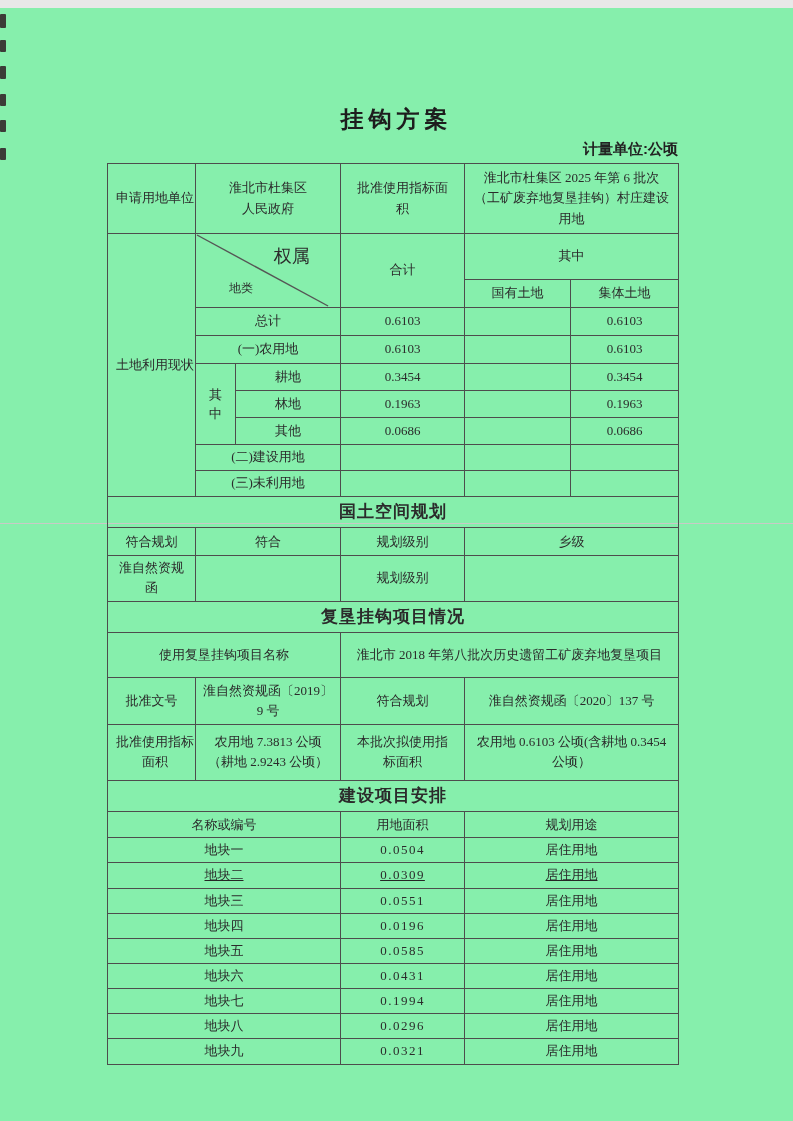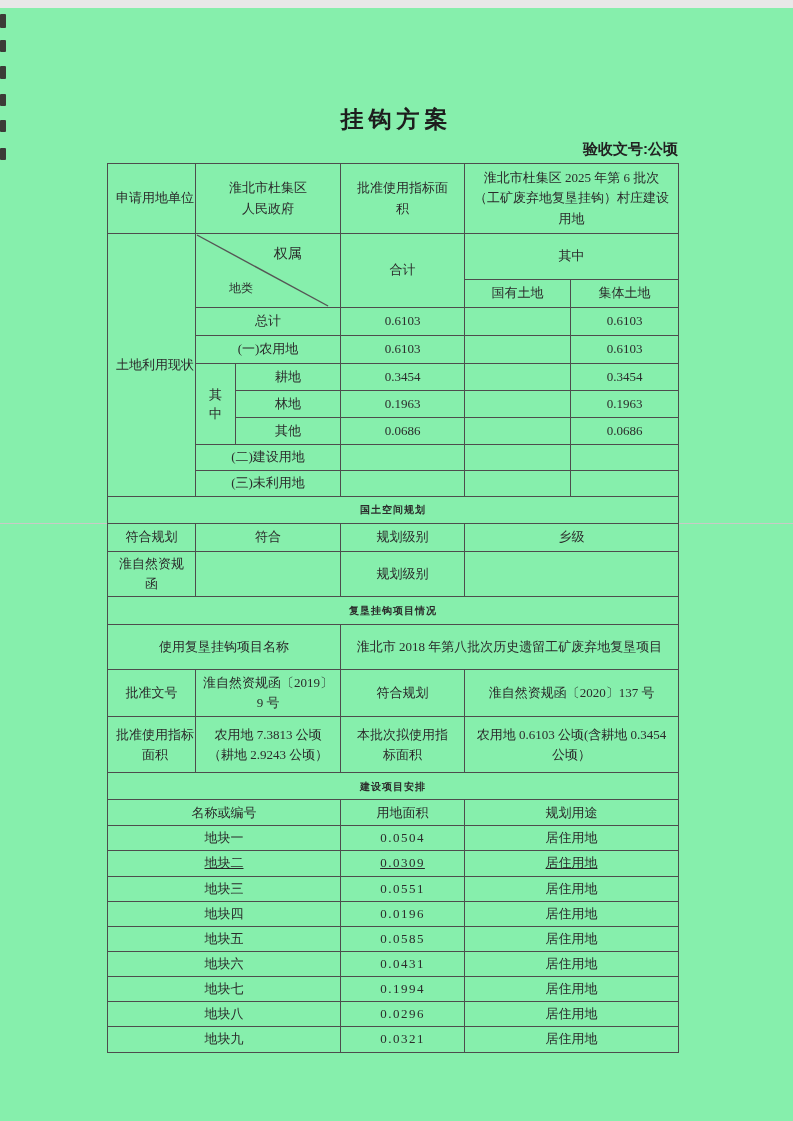--- a/index.html
+++ b/index.html
@@ -34,48 +34,48 @@
   }
   table.main td{
     border:1px solid #4d4d4d;
     text-align:center;
     vertical-align:middle;
     padding:2px 6px;
     line-height:1.55;
     color:#2b2b2b;
     overflow:hidden;
   }
-  td.sec-hdr{font-weight:bold;font-size:10px;letter-spacing:1px;}
+  td.sec-hdr{font-weight:bold;font-size:17px;letter-spacing:1px;}
   .wrap-narrow{width:82px;margin:0 auto;}
   .wrap-7{width:95px;margin:0 auto;}
   .vert{width:15px;margin:0 auto;line-height:1.5;}
   td.diag{position:relative;padding:0;}
   .diag-svg{position:absolute;top:0;left:0;width:100%;height:100%;}
-  .diag-top{position:absolute;top:9px;left:54%;font-size:14px;}
+  .diag-top{position:absolute;top:9px;left:54%;font-size:18px;}
   .diag-bottom{position:absolute;bottom:9px;left:23%;font-size:12px;}
   .num-sp{letter-spacing:1.5px;}
   
   .scan-line{position:absolute;left:0;width:793px;height:1px;background:#c9c9c6;}
   .edge-speck{position:absolute;left:0;width:6px;background:#3c3c38;border-radius:1px;}
 </style>
 </head>
 <body>
 
 <div class="page">
 
   <div class="edge-speck" style="top:6px;height:14px;"></div>
   <div class="edge-speck" style="top:32px;height:12px;"></div>
   <div class="edge-speck" style="top:58px;height:13px;"></div>
   <div class="edge-speck" style="top:86px;height:12px;"></div>
   <div class="edge-speck" style="top:112px;height:12px;"></div>
   <div class="edge-speck" style="top:140px;height:12px;"></div>
   <div class="scan-line" style="top:515px;"></div>
 
   <div class="doc-title">挂钩方案</div>
-  <div class="unit-note">验收文号:公顷</div>
+  <div class="unit-note">计量单位:公顷</div>
 
   <table class="main">
     <colgroup>
       <col style="width:88px">
         <col style="width:40px">
         <col style="width:105px">
       <col style="width:124px">
         <col style="width:106px">
         <col style="width:108px">
     </colgroup>

